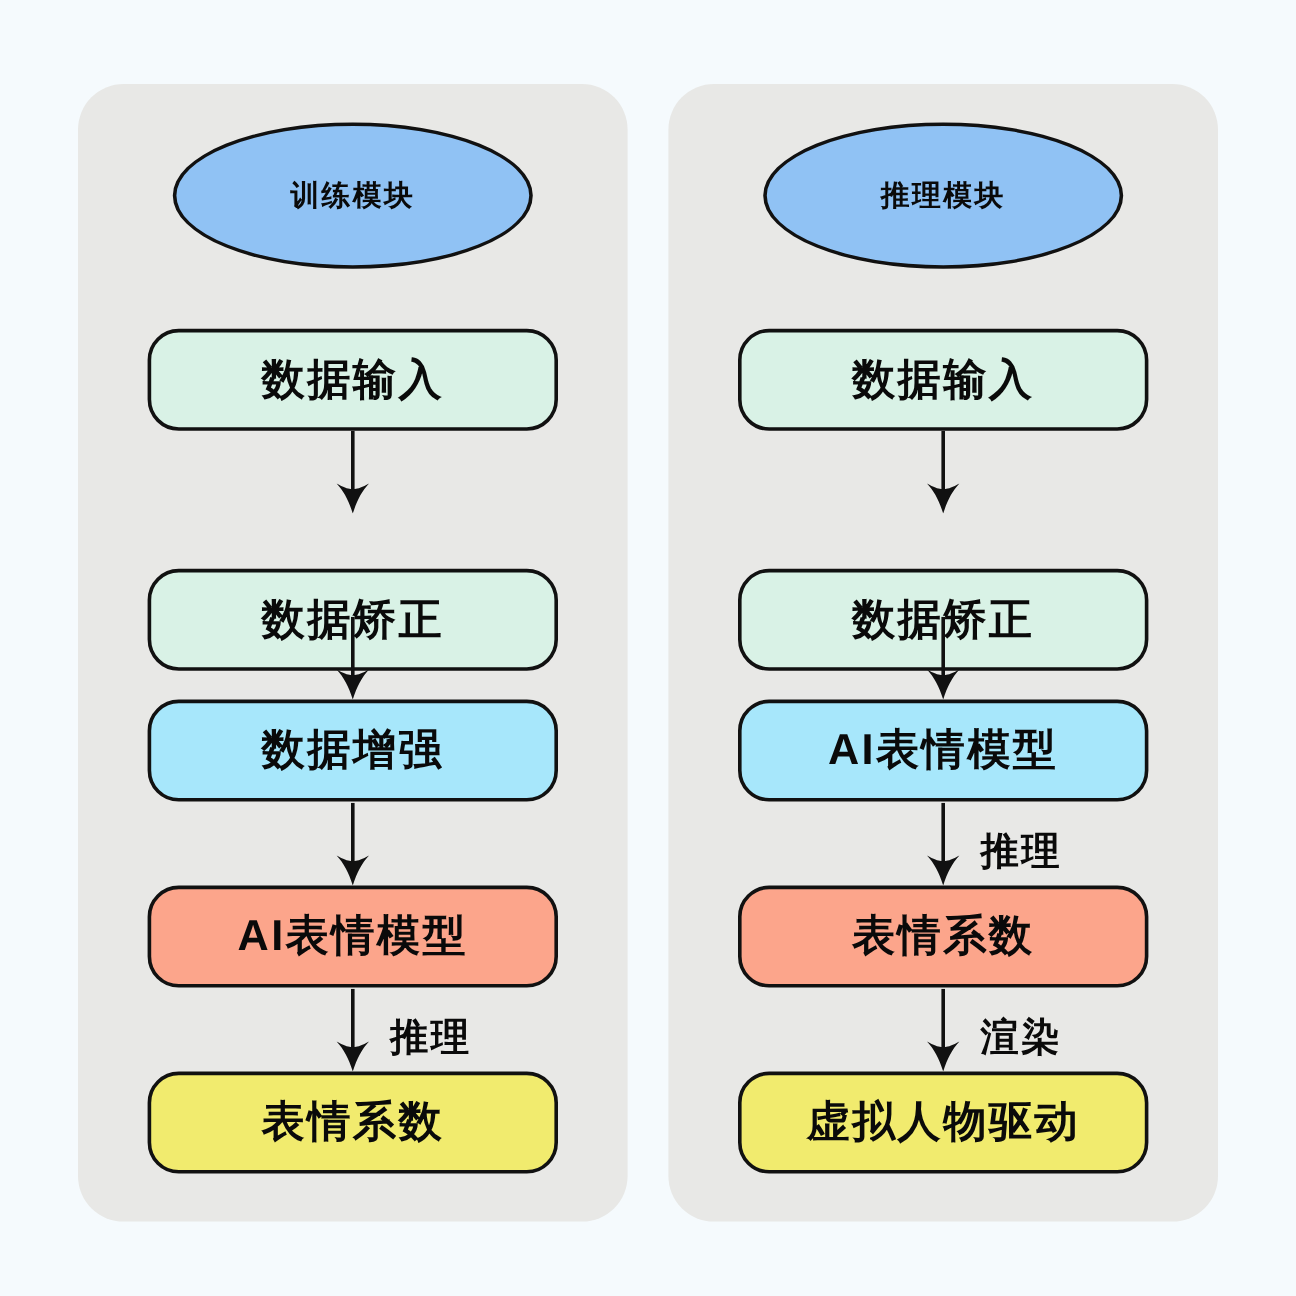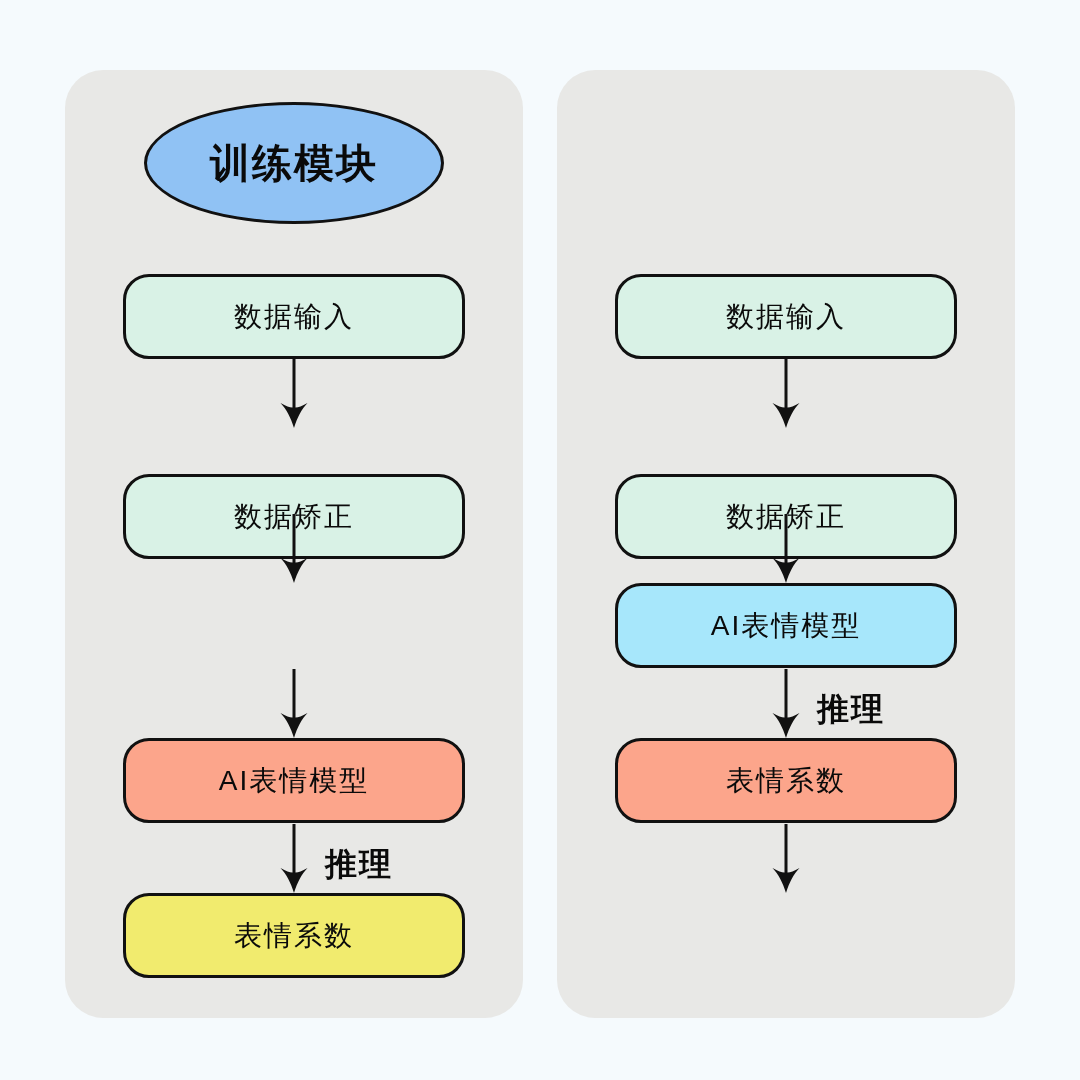--- a/index.html
+++ b/index.html
@@ -25,34 +25,34 @@
     position: absolute;
     left: 79px; top: 32px;
     width: 300px; height: 122px;
     background: #90C2F4;
     border: 3px solid #111;
     border-radius: 50%;
     display: flex; align-items: center; justify-content: center;
     box-sizing: border-box;
   }
   .ellipse span {
-    font-size: 40px; font-weight: 700; letter-spacing: 2px; text-align: right;
+    font-size: 24px; font-weight: 700; letter-spacing: 2px; text-align: right;
   }
 
   .node {
     position: absolute;
     left: 58px;
     width: 342px; height: 85px;
     border: 3px solid #111;
     border-radius: 26px;
     display: flex; align-items: center; justify-content: center;
     box-sizing: border-box;
   }
   .node span {
-    font-size: 28px; font-weight: 400; letter-spacing: 2px;
+    font-size: 36px; font-weight: 700; letter-spacing: 2px;
   }
   .fill-green  { background: #D9F2E6; }
   .fill-cyan   { background: #A7E7FB; }
   .fill-salmon { background: #FCA58B; }
   .fill-yellow { background: #F1EB6E; }
 
   .r1 { top: 204px; }
   .r2 { top: 358px; margin-top: 46px; }
   .r3 { top: 513px; }
   .r4 { top: 668px; }
@@ -85,20 +85,23 @@
     <div class="ellipse">
       <span>训练模块</span>
     </div>
 
     <div class="node fill-green r1">
       <span>数据输入</span>
     </div>
     <div class="node fill-green r2">
       <span>数据矫正</span>
     </div>
+    <div class="node fill-cyan r3">
+      <span>数据增强</span>
+    </div>
     <div class="node fill-salmon r4">
       <span>AI表情模型</span>
     </div>
     <div class="node fill-yellow r5">
       <span>表情系数</span>
     </div>
 
     <svg class="arrow a1" viewBox="0 0 30 69">
       <line x1="15" y1="0" x2="15" y2="52" stroke="#111" stroke-width="3"></line>
       <path d="M15,69 C11.5,58 7.5,50.5 1.5,44 C8.5,48 12.5,49 15,48.2 C17.5,49 21.5,48 28.5,44 C22.5,50.5 18.5,58 15,69 Z" fill="#111"></path>
@@ -118,32 +121,38 @@
     <span class="edge-label a3"></span>
 
     <svg class="arrow a4" viewBox="0 0 30 69">
       <line x1="15" y1="0" x2="15" y2="52" stroke="#111" stroke-width="3"></line>
       <path d="M15,69 C11.5,58 7.5,50.5 1.5,44 C8.5,48 12.5,49 15,48.2 C17.5,49 21.5,48 28.5,44 C22.5,50.5 18.5,58 15,69 Z" fill="#111"></path>
     </svg>
     <span class="edge-label a4">推理</span>
   </section>
 
   <section class="panel right">
+    <div class="ellipse">
+      <span>推理模块</span>
+    </div>
 
     <div class="node fill-green r1">
       <span>数据输入</span>
     </div>
     <div class="node fill-green r2">
       <span>数据矫正</span>
     </div>
     <div class="node fill-cyan r3">
       <span>AI表情模型</span>
     </div>
     <div class="node fill-salmon r4">
       <span>表情系数</span>
+    </div>
+    <div class="node fill-yellow r5">
+      <span>虚拟人物驱动</span>
     </div>
 
     <svg class="arrow a1" viewBox="0 0 30 69">
       <line x1="15" y1="0" x2="15" y2="52" stroke="#111" stroke-width="3"></line>
       <path d="M15,69 C11.5,58 7.5,50.5 1.5,44 C8.5,48 12.5,49 15,48.2 C17.5,49 21.5,48 28.5,44 C22.5,50.5 18.5,58 15,69 Z" fill="#111"></path>
     </svg>
     <span class="edge-label a1"></span>
 
     <svg class="arrow a2" viewBox="0 0 30 69">
       <line x1="15" y1="0" x2="15" y2="52" stroke="#111" stroke-width="3"></line>
@@ -154,15 +163,16 @@
     <svg class="arrow a3" viewBox="0 0 30 69">
       <line x1="15" y1="0" x2="15" y2="52" stroke="#111" stroke-width="3"></line>
       <path d="M15,69 C11.5,58 7.5,50.5 1.5,44 C8.5,48 12.5,49 15,48.2 C17.5,49 21.5,48 28.5,44 C22.5,50.5 18.5,58 15,69 Z" fill="#111"></path>
     </svg>
     <span class="edge-label a3">推理</span>
 
     <svg class="arrow a4" viewBox="0 0 30 69">
       <line x1="15" y1="0" x2="15" y2="52" stroke="#111" stroke-width="3"></line>
       <path d="M15,69 C11.5,58 7.5,50.5 1.5,44 C8.5,48 12.5,49 15,48.2 C17.5,49 21.5,48 28.5,44 C22.5,50.5 18.5,58 15,69 Z" fill="#111"></path>
     </svg>
+    <span class="edge-label a4">渲染</span>
   </section>
 
 </div>
 
 </body></html>

